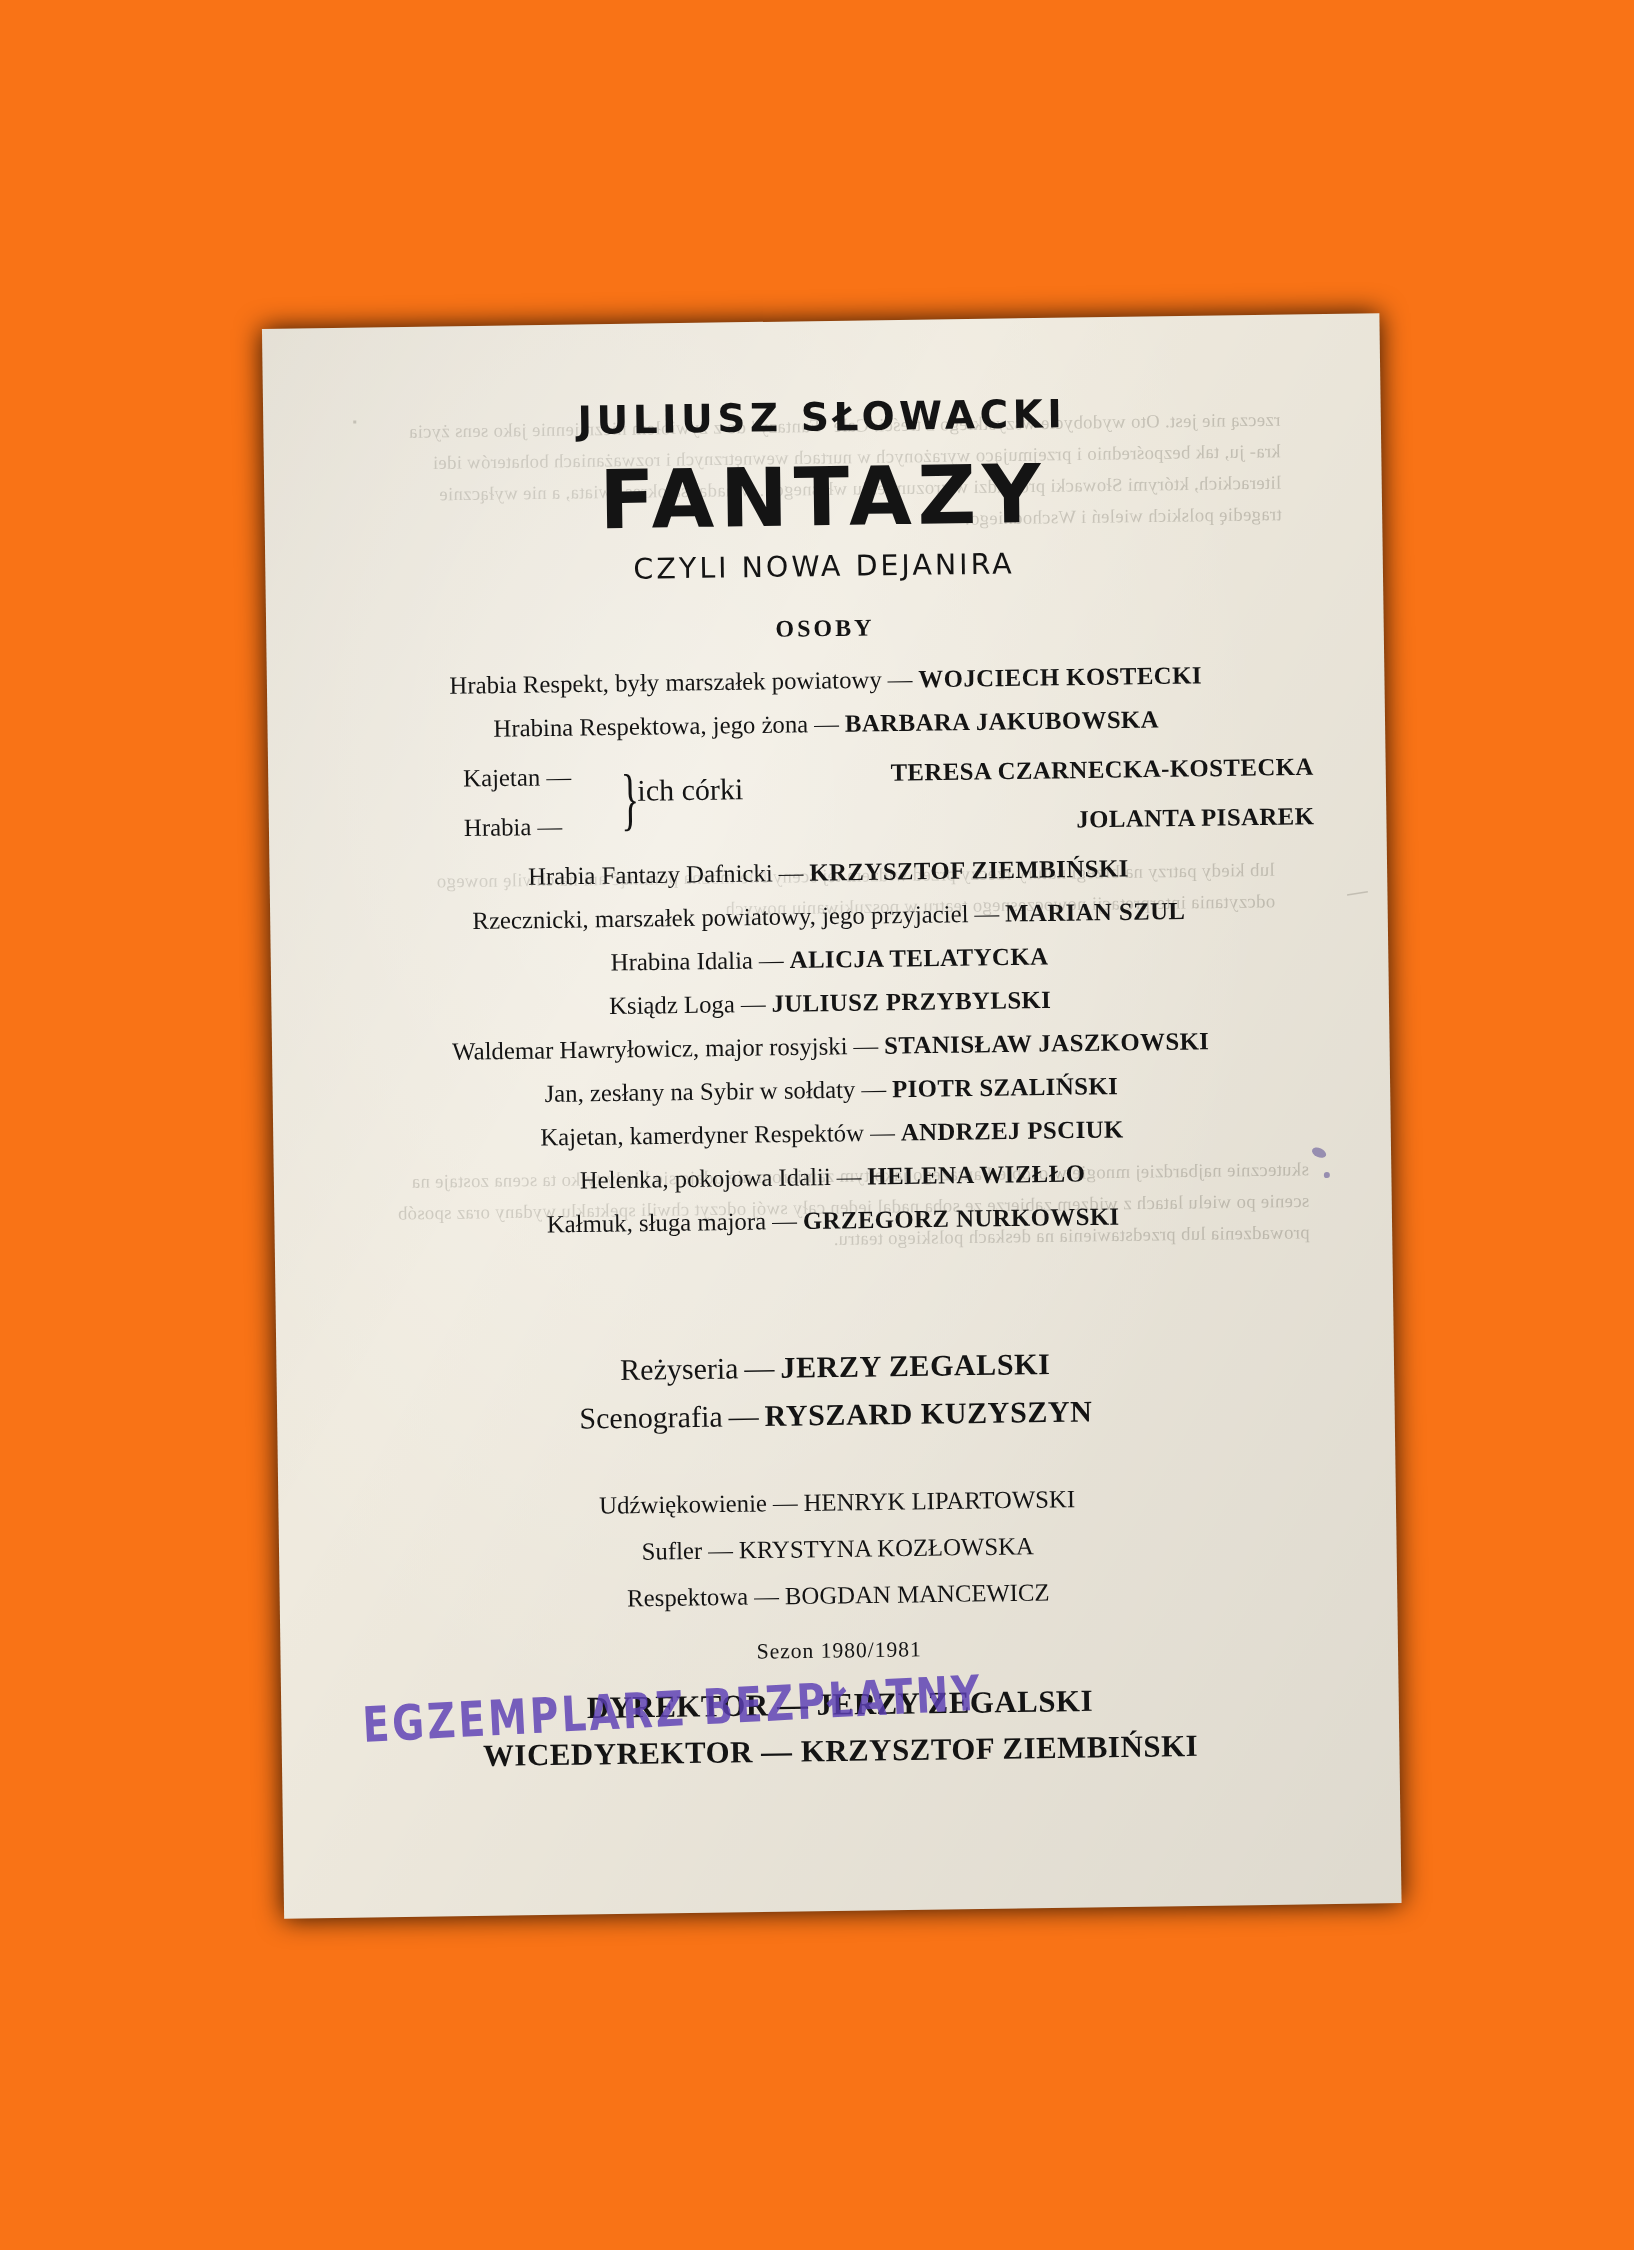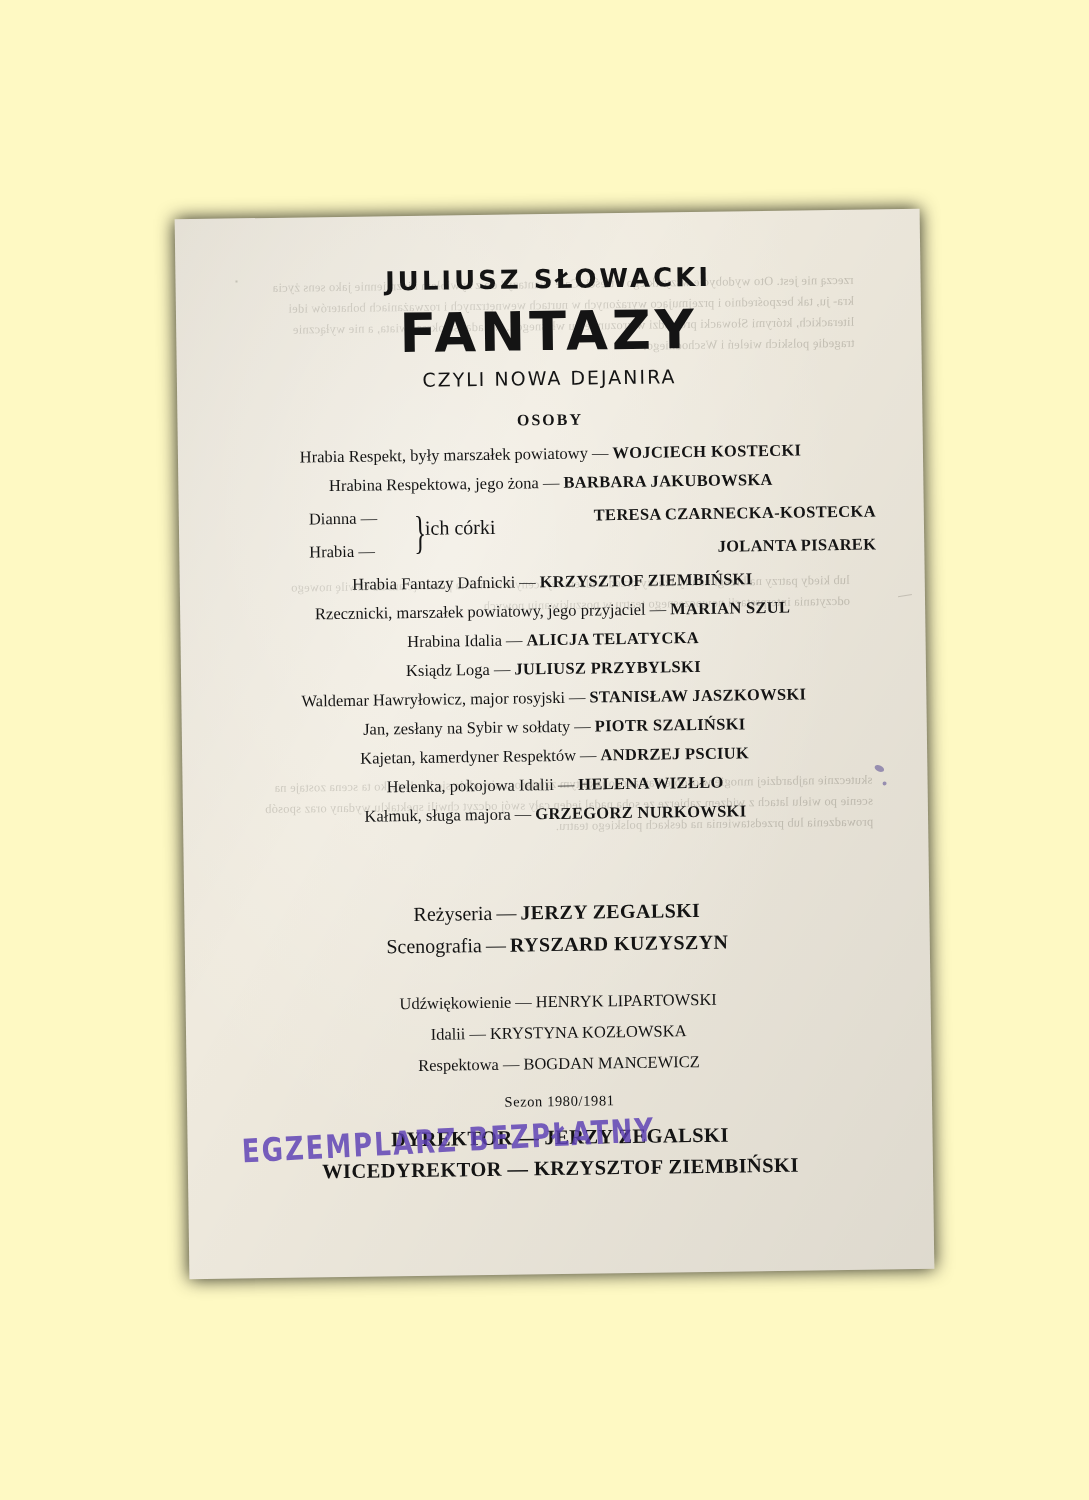--- a/index.html
+++ b/index.html
@@ -10,21 +10,21 @@
   body {
     width: 1089px;
     height: 1500px;
     overflow: hidden;
     font-family: "Liberation Serif", serif;
   }
   #stage {
     position: relative;
     width: 1089px;
     height: 1500px;
-    background: #fef9c3;
+    background: #f97316;
   }
 
   
   #sheet {
     position: absolute;
     left: 182px;
     top: 214px;
     width: 745px;
     height: 1060px;
     background: #efeade;
@@ -239,21 +239,21 @@
         <div class="cast-row">
           <span class="role">Hrabia Respekt, były marszałek powiatowy</span><span class="dash">—</span><span class="actor">WOJCIECH KOSTECKI</span>
         </div>
 
         <div class="cast-row">
           <span class="role">Hrabina Respektowa, jego żona</span><span class="dash">—</span><span class="actor">BARBARA JAKUBOWSKA</span>
         </div>
 
         <div class="pair">
           <div class="pair-left">
-            <div>Dianna —</div>
+            <div>Kajetan —</div>
             <div>Hrabia —</div>
           </div>
           <div class="pair-brace">}</div>
           <div class="pair-note">ich córki</div>
           <div class="pair-actors">
             <div>TERESA CZARNECKA-KOSTECKA</div>
             <div>JOLANTA PISAREK</div>
           </div>
         </div>
 
@@ -306,21 +306,21 @@
         </div>
       </div>
 
       <div class="gap-mid"></div>
 
       <div class="credit-minor">
         <div>
           <span>Udźwiękowienie</span><span class="dash">—</span><span>HENRYK LIPARTOWSKI</span>
         </div>
         <div>
-          <span>Idalii</span><span class="dash">—</span><span>KRYSTYNA KOZŁOWSKA</span>
+          <span>Sufler</span><span class="dash">—</span><span>KRYSTYNA KOZŁOWSKA</span>
         </div>
         <div>
           <span>Respektowa</span><span class="dash">—</span><span>BOGDAN MANCEWICZ</span>
         </div>
       </div>
 
       <div class="season">Sezon 1980/1981</div>
 
       <div class="directors">
         <div>DYREKTOR — JERZY ZEGALSKI</div>

